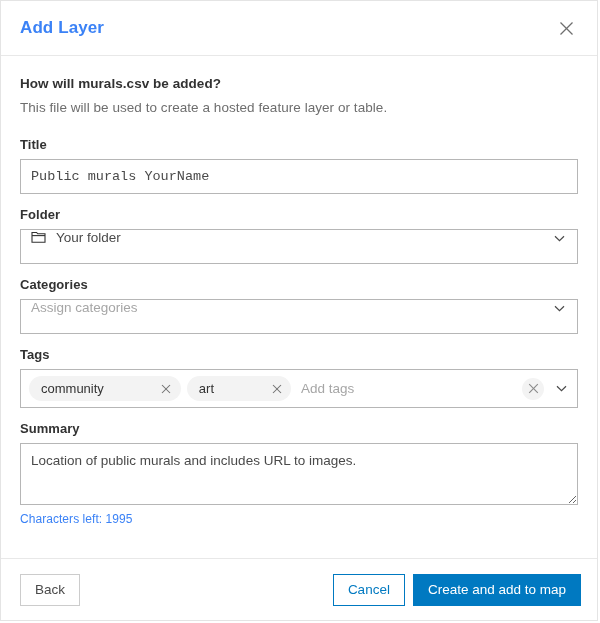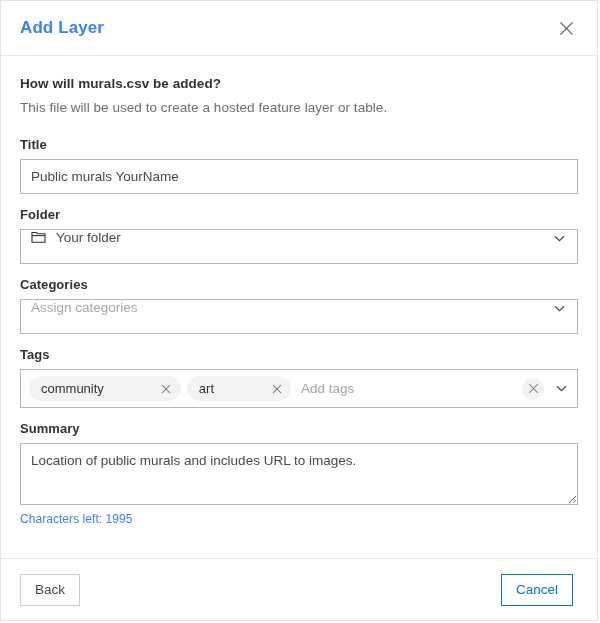--- a/index.html
+++ b/index.html
@@ -89,21 +89,21 @@
     letter-spacing: .05px;
   }
 
   .text-input {
     width: 100%;
     height: 35px;
     box-sizing: border-box;
     border: 1px solid #b6b6b6;
     background: #ffffff;
     padding: 0 10px;
-    font-family: Liberation Sans, sans-serif;
+    font-family: Liberation Mono, monospace;
     font-size: 13.5px;
     color: #4a4a4a;
     outline: none;
     border-radius: 0;
   }
   .text-input::placeholder { color: #a6a6a6; }
 
   .select-box {
     position: relative;
     width: 100%;
@@ -372,15 +372,16 @@
       <textarea class="summary-area" style="">Location of public murals and includes URL to images.</textarea>
       <div class="chars-left">Characters left: 1995</div>
     </div>
 
   </div>
 
   <div class="dialog-footer">
     <button class="btn btn-back">Back</button>
     <div class="footer-spacer"></div>
     <button class="btn btn-cancel">Cancel</button>
+    <button class="btn btn-primary">Create and add to map</button>
   </div>
 
 </div>
 
 </body></html>

